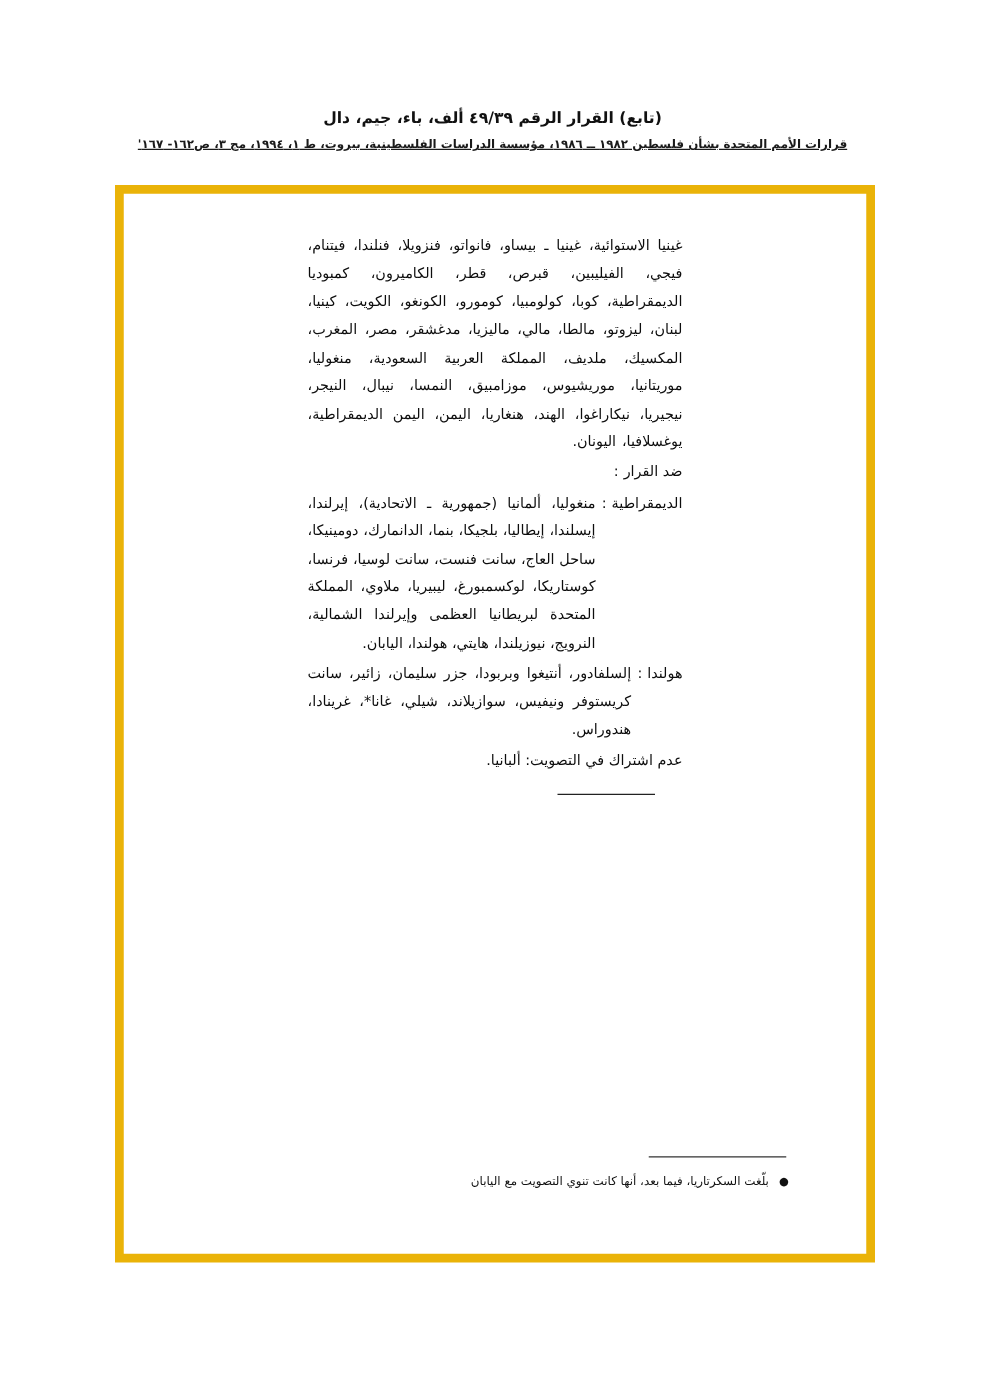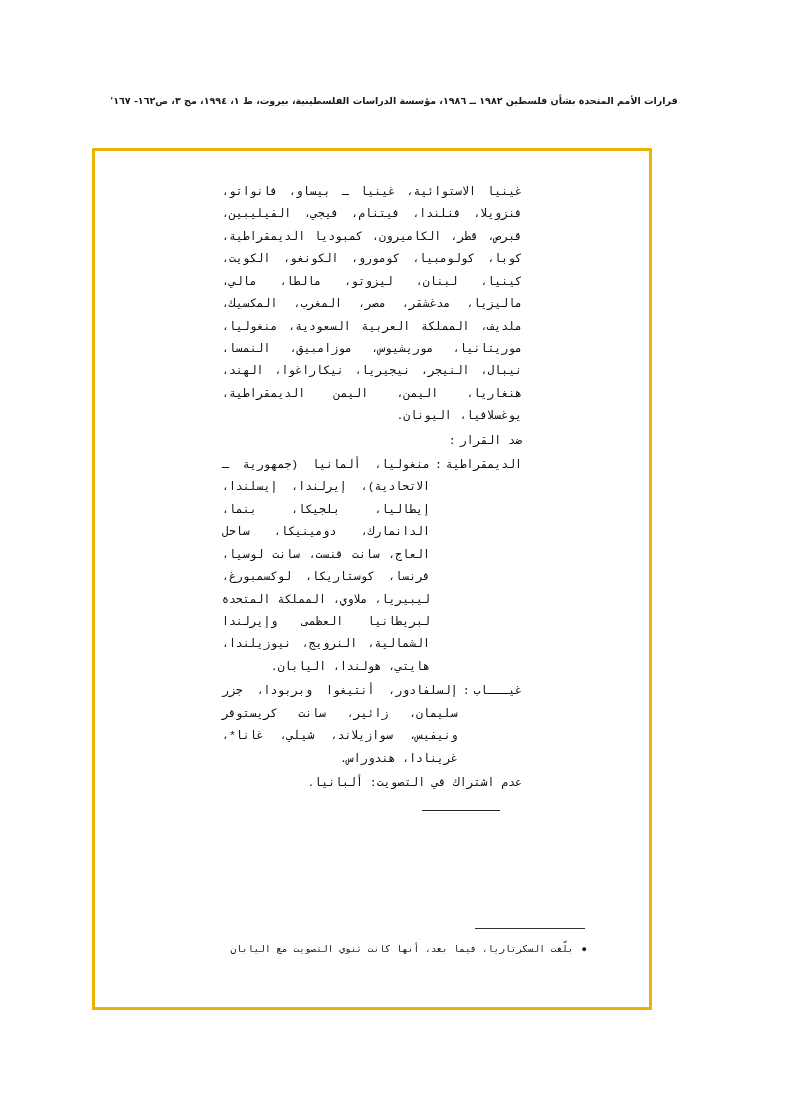--- a/index.html
+++ b/index.html
@@ -34,32 +34,32 @@
     color: #111;
     direction: rtl;
   }
   .doc-subtitle {
     margin-top: 9px;
     font-size: 9.5px;
     font-weight: bold;
     color: #1a1a1a;
     direction: rtl;
     white-space: nowrap;
+    text-decoration: underline;
   }
   
   .frame {
     position: absolute;
     top: 148px;
     left: 92px;
-    width: 560px;
+    width: 608px;
     height: 862px;
-    border: 3px solid #eab308;
+    border: 7px solid #eab308;
     box-sizing: border-box;
     background: #ffffff;
-    font-family: Liberation Mono, monospace;
   }
   .frame-inner {
     position: absolute;
     top: 0;
     left: 0;
     right: 0;
     bottom: 0;
     padding: 30px 34px 16px 34px;
     box-sizing: border-box;
   }
@@ -161,20 +161,21 @@
     color: #111;
     direction: rtl;
   }
 </style>
 </head>
 <body>
 
 <div class="page">
 
   <div class="doc-header">
+    <div class="doc-title">(تابع) القرار الرقم ٤٩/٣٩ ألف، باء، جيم، دال</div>
     <div class="doc-subtitle">قرارات الأمم المتحدة بشأن فلسطين ١٩٨٢ ــ ١٩٨٦، مؤسسة الدراسات الفلسطينية، بيروت، ط ١، ١٩٩٤، مج ٣، ص١٦٢- ١٦٧'</div>
   </div>
 
   <div class="frame">
     <div class="frame-inner">
 
       <div class="col">
 
         <p class="para continued">غينيا الاستوائية، غينيا ـ بيساو، فانواتو، فنزويلا، فنلندا، فيتنام، فيجي، الفيليبين، قبرص، قطر، الكاميرون، كمبوديا الديمقراطية، كوبا، كولومبيا، كومورو، الكونغو، الكويت، كينيا، لبنان، ليزوتو، مالطا، مالي، ماليزيا، مدغشقر، مصر، المغرب، المكسيك، ملديف، المملكة العربية السعودية، منغوليا، موريتانيا، موريشيوس، موزامبيق، النمسا، نيبال، النيجر، نيجيريا، نيكاراغوا، الهند، هنغاريا، اليمن، اليمن الديمقراطية، يوغسلافيا، اليونان.</p>
 
@@ -183,21 +184,21 @@
           <span class="colon">:</span>
         </div>
 
         <div class="block">
           <span class="label">الديمقراطية</span>
           <span class="colon">:</span>
           <span class="content">منغوليا، ألمانيا (جمهورية ـ الاتحادية)، إيرلندا، إيسلندا، إيطاليا، بلجيكا، بنما، الدانمارك، دومينيكا، ساحل العاج، سانت فنست، سانت لوسيا، فرنسا، كوستاريكا، لوكسمبورغ، ليبيريا، ملاوي، المملكة المتحدة لبريطانيا العظمى وإيرلندا الشمالية، النرويج، نيوزيلندا، هايتي، هولندا، اليابان.</span>
         </div>
 
         <div class="block">
-          <span class="label">غيـــاب</span>
+          <span class="label">هولندا</span>
           <span class="colon">:</span>
           <span class="content">إلسلفادور، أنتيغوا وبربودا، جزر سليمان، زائير، سانت كريستوفر ونيفيس، سوازيلاند، شيلي، غانا*، غرينادا، هندوراس.</span>
         </div>
 
         <div class="indent-line">عدم اشتراك في التصويت: ألبانيا.</div>
 
         <div class="rule"></div>
       </div>
 
       <div class="footnote-wrap">

